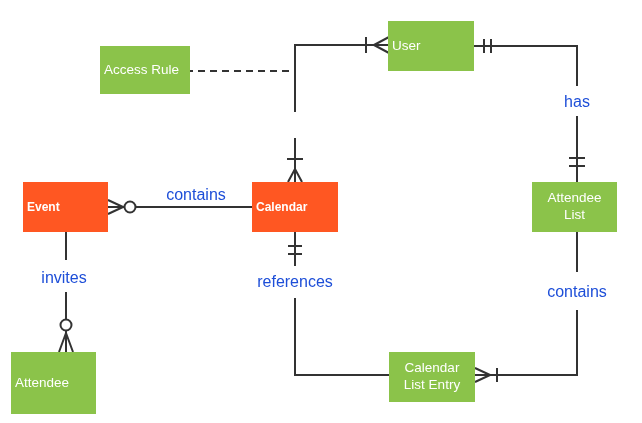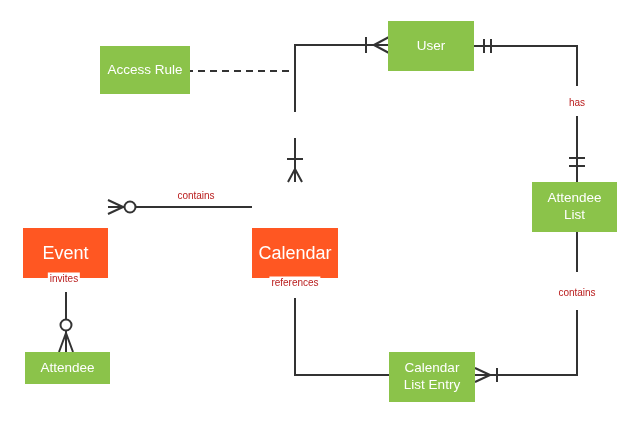--- a/index.html
+++ b/index.html
@@ -5,29 +5,29 @@
   html,body{margin:0;padding:0;background:#fff;}
   .canvas{
     position:relative;width:642px;height:423px;background:#fff;overflow:hidden;
     font-family:"Liberation Sans", sans-serif;
   }
   .wires{position:absolute;left:0;top:0;width:642px;height:423px;}
   .wires path, .wires line{stroke:var(--line,#333);stroke-width:2;fill:none;}
   .wires path.dashed{stroke-dasharray:7 5;}
   .wires circle{stroke:var(--line,#333);stroke-width:2;fill:#fff;}
   .entity{
-    position:absolute;display:flex;align-items:center;justify-content:center;
+    position:absolute;display:flex;align-items:center;
     text-align:center;color:#fff;box-sizing:border-box;padding:2px 4px;
   }
-  .entity.orange{background:var(--orange,#FF5722);font-weight:normal;font-size:18px;margin-top:46px;}
+  .entity.orange{background:var(--orange,#FF5722);font-weight:bold;font-size:12px;}
   .entity.green{background:var(--green,#8BC34A);font-size:13.5px;}
   .entity .entity-label{line-height:1.25;}
   .rel-label{
     position:absolute;transform:translate(-50%,-50%);
-    font-size:10px;color:#b91c1c;white-space:nowrap;background:#fff;padding:0 2px;
+    font-size:16px;color:#1d4ed8;white-space:nowrap;background:#fff;padding:0 2px;
   }
 </style>
 </head>
 <body>
 
 <div class="canvas">
 
   <svg class="wires" viewBox="0 0 642 423" xmlns="http://www.w3.org/2000/svg">
 
     <g>
@@ -91,21 +91,21 @@
   </div>
 
   <div class="entity orange" style="left:252px;top:182px;width:86px;height:50px">
     <span class="entity-label">Calendar</span>
   </div>
 
   <div class="entity green" style="left:532px;top:182px;width:85px;height:50px">
     <span class="entity-label">Attendee List</span>
   </div>
 
-  <div class="entity green" style="left:25px;top:352px;width:85px;height:32px">
+  <div class="entity green" style="left:11px;top:352px;width:85px;height:62px">
     <span class="entity-label">Attendee</span>
   </div>
 
   <div class="entity green" style="left:389px;top:352px;width:86px;height:50px">
     <span class="entity-label">Calendar List Entry</span>
   </div>
 
   <div class="rel-label" style="left:196px;top:195px">contains</div>
 
 

